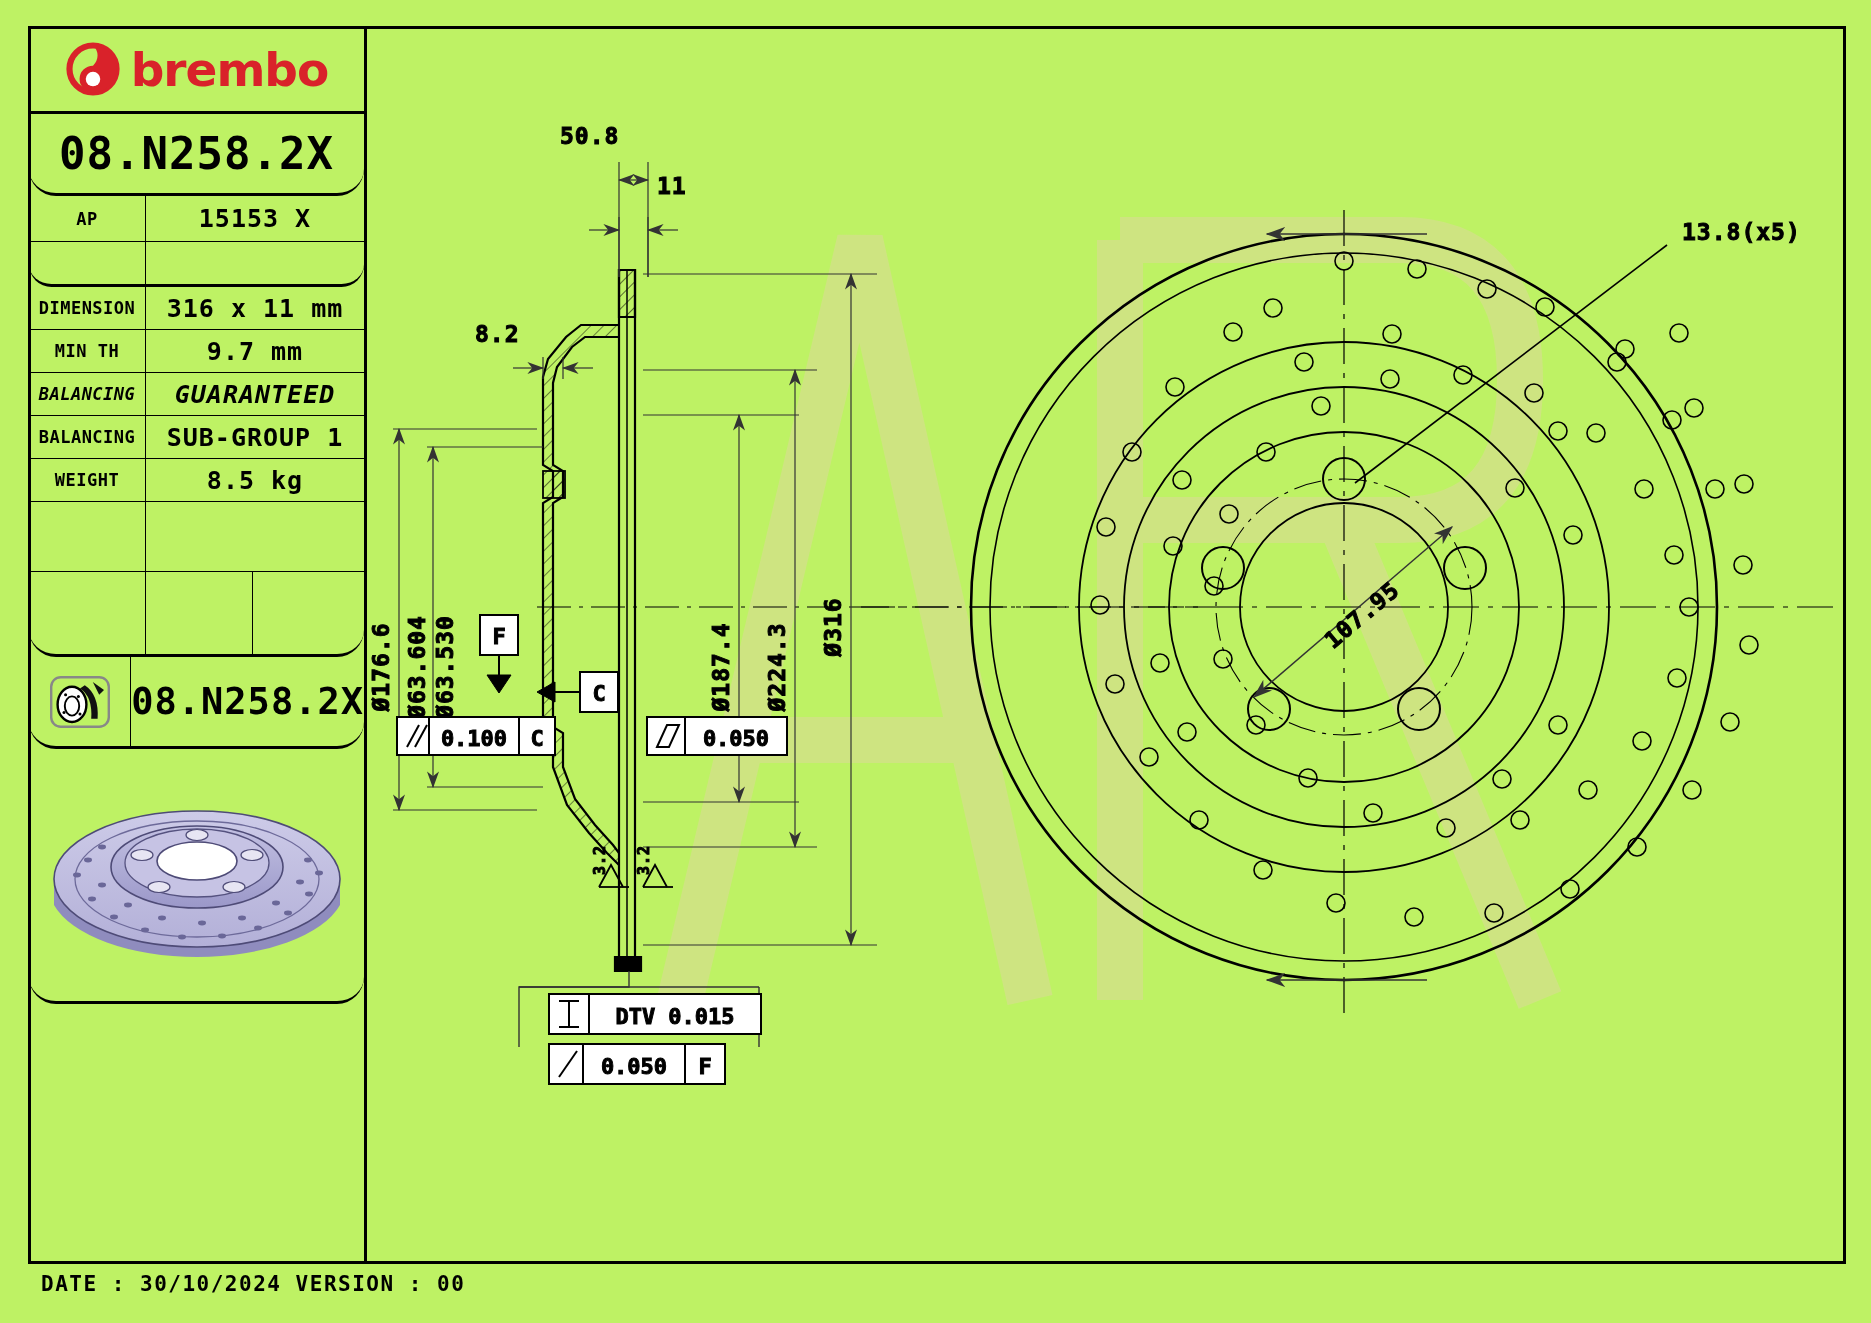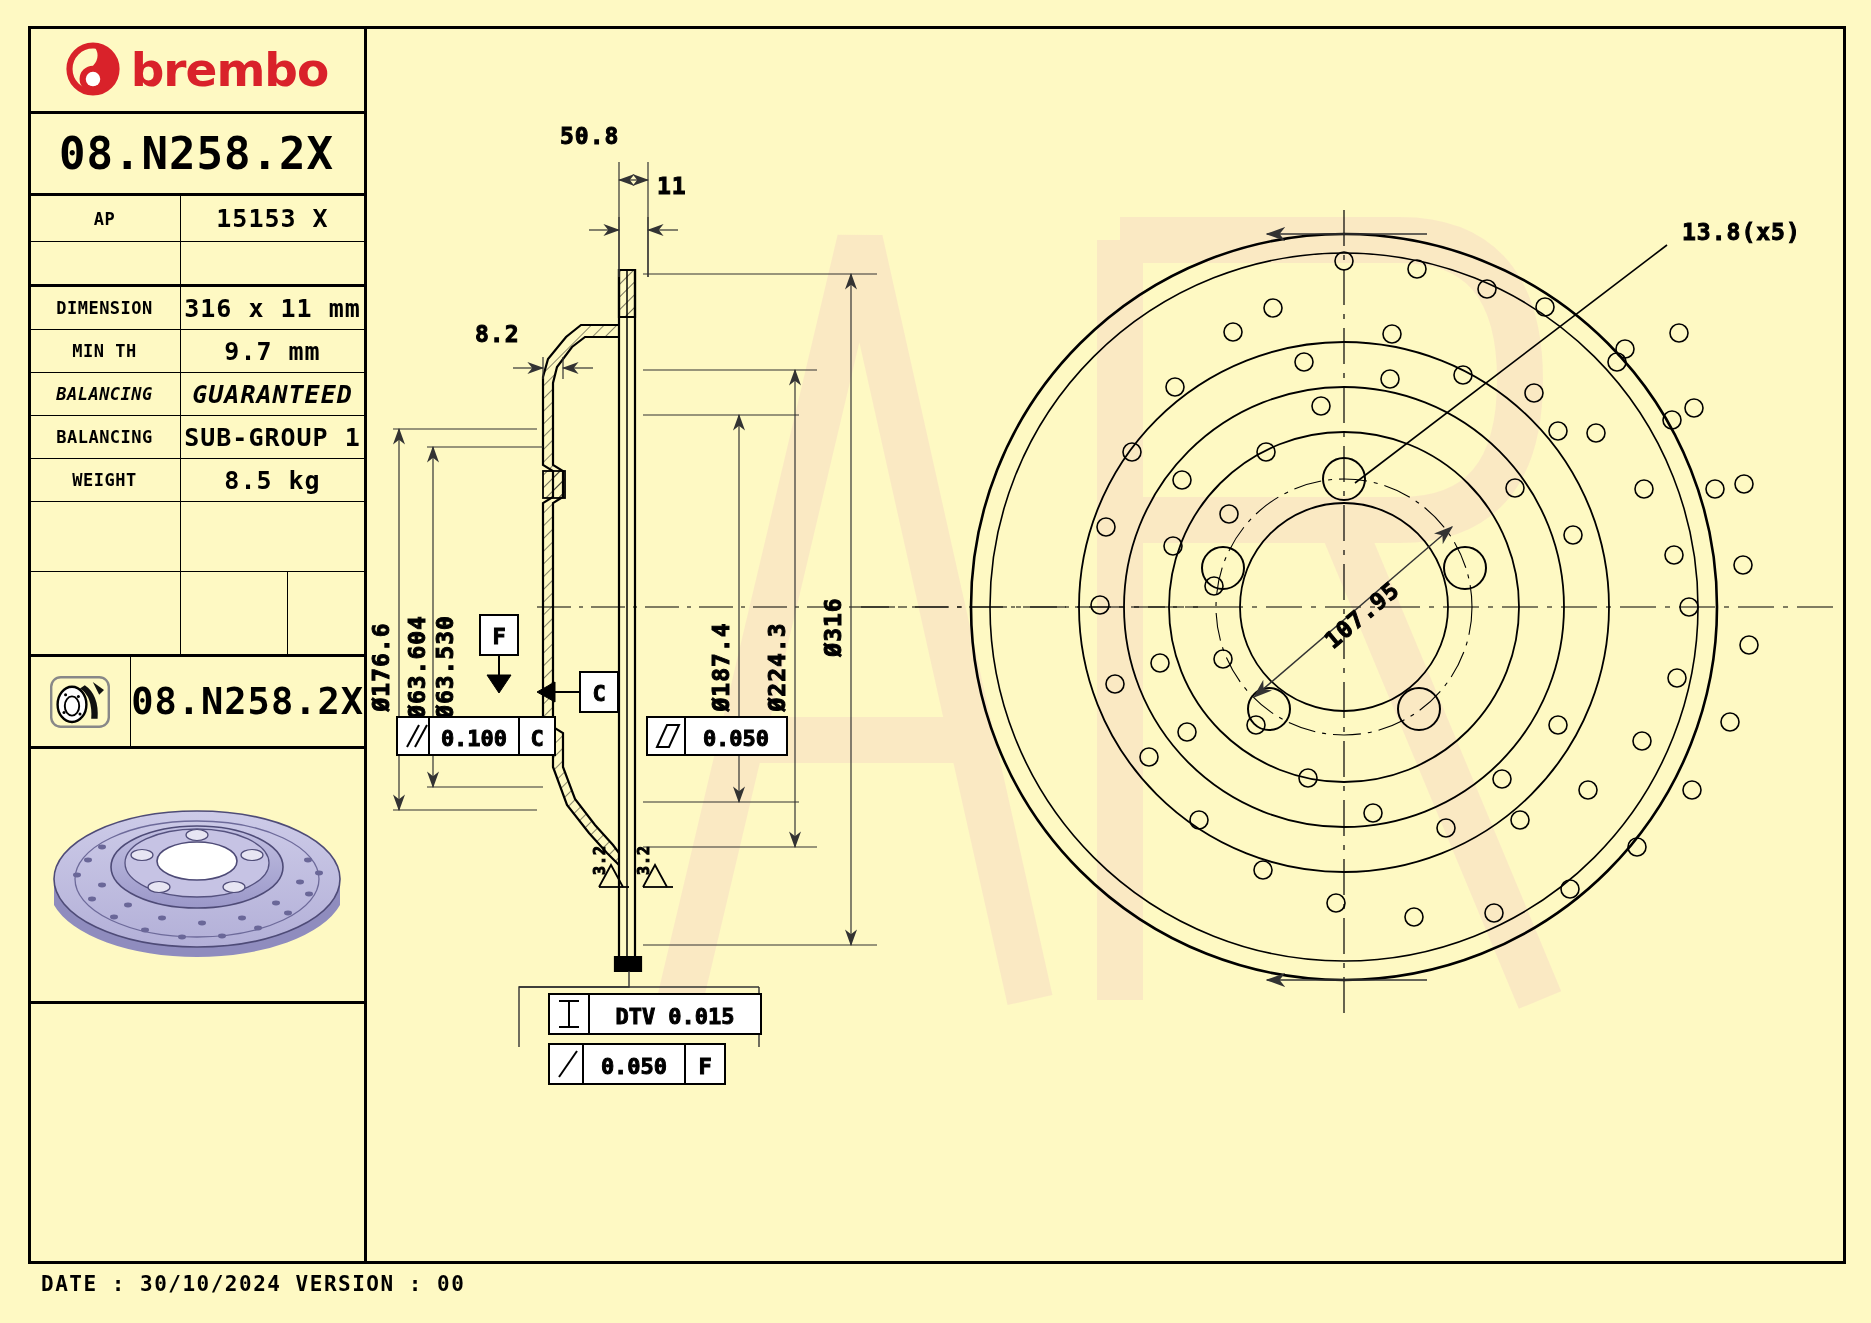--- a/index.html
+++ b/index.html
@@ -1,28 +1,28 @@
 <!DOCTYPE html>
 <html><head>
 <meta charset="utf-8">
 <style>
   html,body{margin:0;padding:0;background:#fff;}
   body{width:1871px;height:1323px;font-family:"DejaVu Sans Mono",monospace;overflow:hidden;}
-  #sheet{position:relative;width:1871px;height:1323px;background:#fef9c3;}
+  #sheet{position:relative;width:1871px;height:1323px;background:#bef264;}
   .frame{position:absolute;left:28px;top:26px;width:1818px;height:1238px;border:3px solid #000;box-sizing:border-box;}
 
   
   .wm{position:absolute;left:560px;top:120px;width:1180px;height:980px;opacity:.30;pointer-events:none;}
   .wm svg{width:100%;height:100%;}
 
   
   .tb{position:absolute;left:29px;top:27px;width:338px;height:1236px;border-right:3px solid #000;box-sizing:border-box;}
   .tb .row{border-bottom:1.6px solid #000;box-sizing:border-box;display:flex;align-items:center;}
-  .tb .row.thick{border-bottom:3px solid #000;}
-  .cellL{width:152px;border-right:1.6px solid #000;box-sizing:border-box;height:100%;display:flex;align-items:center;justify-content:center;}
+  .tb .row.thick{border-bottom:3px solid #000;border-radius:27px;}
+  .cellL{width:117px;border-right:1.6px solid #000;box-sizing:border-box;height:100%;display:flex;align-items:center;justify-content:center;}
   .cellR{flex:1;height:100%;display:flex;align-items:center;justify-content:center;}
   .lbl{font-size:17px;letter-spacing:.5px;color:#000;font-weight:700;font-family:"DejaVu Sans Mono",monospace;}
   .val{font-size:25px;color:#000;font-weight:700;letter-spacing:1px;font-family:"DejaVu Sans Mono",monospace;}
   .partno{font-size:44px;font-weight:700;letter-spacing:1px;color:#000;font-family:"DejaVu Sans Mono",monospace;}
 
   .logoRow{height:84px;display:flex;align-items:center;justify-content:center;border-bottom:3px solid #000;}
   .logo{display:flex;align-items:center;gap:10px;}
   .logoMark{width:56px;height:56px;}
   .logoTxt{font-family:"DejaVu Sans",sans-serif;font-size:47px;font-weight:700;color:#d9222a;letter-spacing:-1px;line-height:1;}
 

